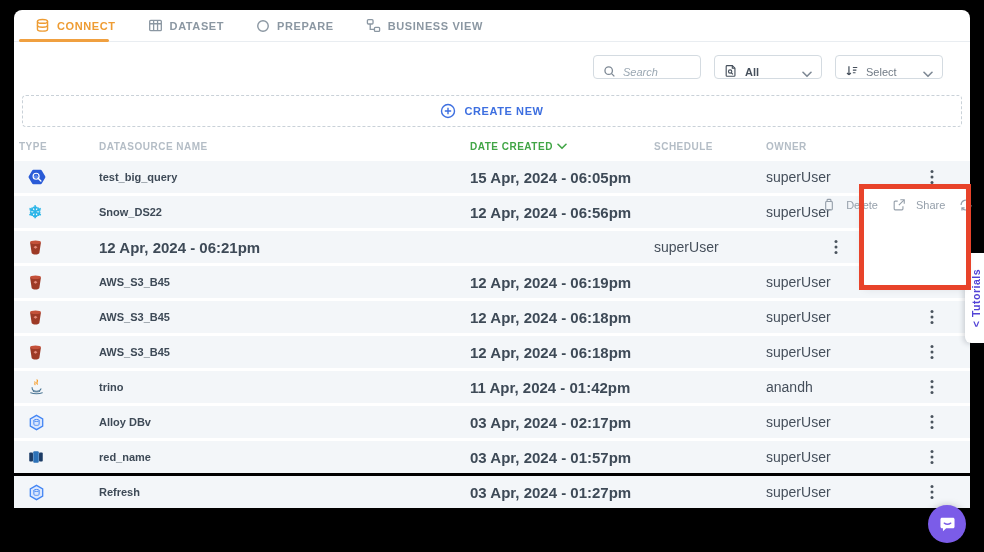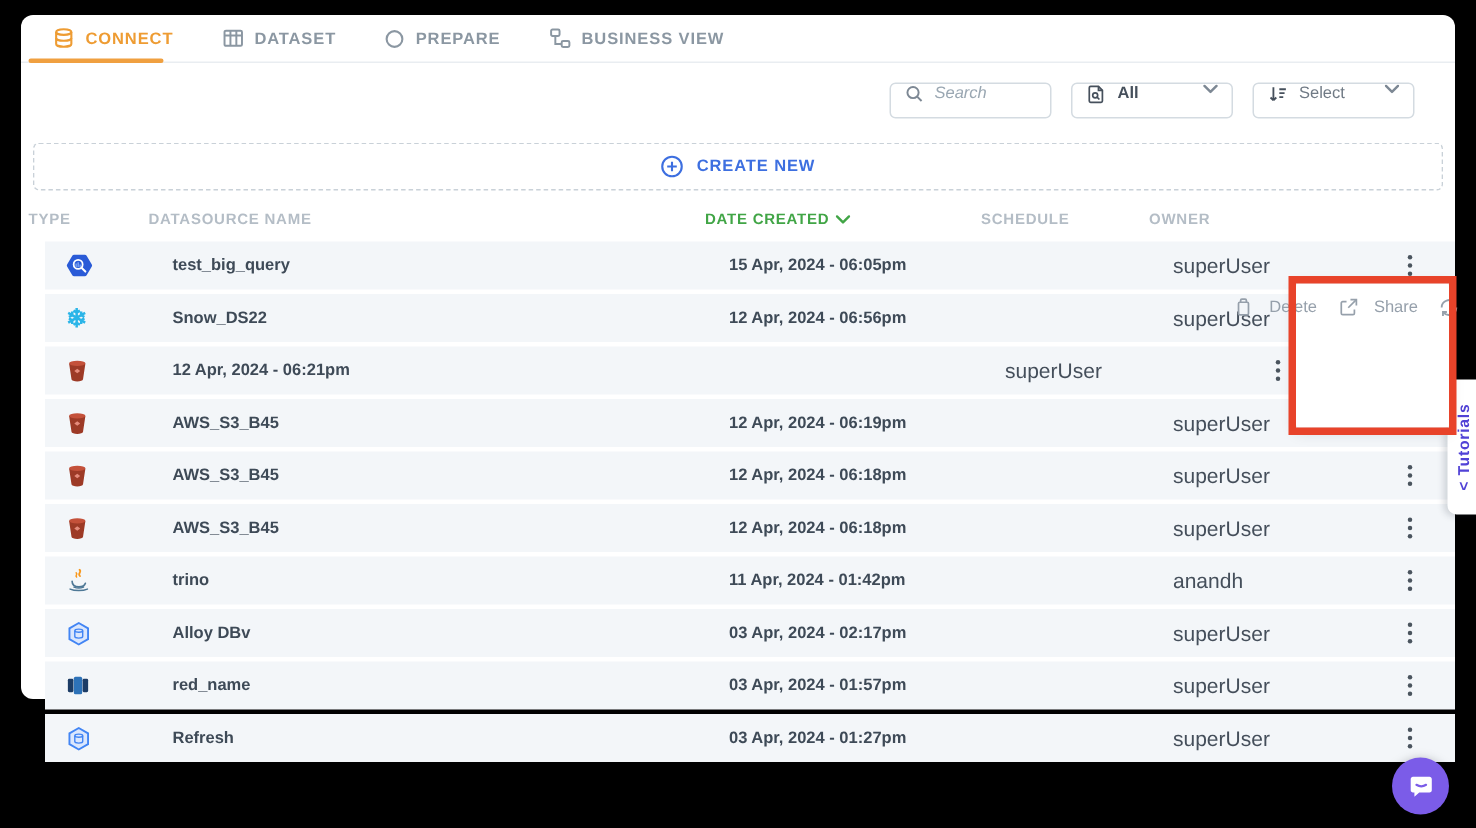--- a/index.html
+++ b/index.html
@@ -26,21 +26,21 @@
   .tab.active { color:#ee9c33; }
   .tab.active .icn { color:#ee9c33; }
   .active-underline {
     position:absolute; left:5px; bottom:-1px; width:90px; height:3px;
     background:#f0a040; border-radius:2px;
   }
   
   .toolbar { position:absolute; top:45px; right:27px; display:flex; gap:13px; }
   .search-box, .dropdown {
     height:24px; border:1px solid #d4dbe1; border-radius:4px; background:#fff;
-    display:flex; align-items:flex-start; gap:7px; padding:0 9px; width:108px;
+    display:flex; align-items:flex-end; gap:7px; padding:0 9px; width:108px;
     color:#5b6771;
   }
   .search-box input {
     border:none; outline:none; width:68px; font-size:11px;
     font-family:"Liberation Sans", sans-serif; color:#3f4a55; background:transparent;
   }
   .search-box input::placeholder { font-style:italic; color:#9aa7b2; }
   .dropdown { cursor:pointer; font-size:11px; font-weight:bold; color:#46505c; }
   .dropdown .lbl { flex:1; }
   .dropdown .chev { display:flex; color:#7d8894; }
@@ -57,25 +57,25 @@
   
   .grid {
     display:grid;
     grid-template-columns:80px 371px 184px 112px 140px 1fr;
     padding-left:5px; padding-right:12px; align-items:center;
   }
   .thead { position:absolute; top:124px; left:0; right:0; height:24px; }
   .th { font-size:10px; font-weight:bold; letter-spacing:.5px; color:#b4bdc6; }
   .th-sorted { color:#41a546; display:flex; align-items:center; gap:4px; cursor:pointer; }
   .th-sorted .icn { color:#41a546; }
-  .tbody { position:absolute; top:151px; left:16px; right:0; }
+  .tbody { position:absolute; top:151px; left:0; right:0; }
   .row { height:32px; background:#f3f6f9; margin-bottom:3px; }
   .cell-type { display:flex; align-items:center; padding-left:9px; }
   .cell-name { font-size:11px; font-weight:bold; color:#3e4a57; }
-  .cell-date { font-size:11px; font-weight:bold; color:#3e4a57; }
+  .cell-date { font-size:15px; font-weight:bold; color:#3e4a57; }
   .cell-sched { font-size:10.5px; color:#3e4a57; }
   .cell-owner { font-size:14px; color:#454f5b; }
   .cell-actions { display:flex; justify-content:center; }
   .kebab { background:none; border:none; cursor:pointer; padding:3px 6px; color:#4a545e; display:flex; }
   
   .context-menu {
     position:absolute; left:864px; top:189px; width:102px; height:96px;
     background:#fff; border-radius:2px; z-index:10;
     box-shadow:0 2px 10px rgba(31,45,61,.18);
     display:flex; flex-direction:row; justify-content:center;

